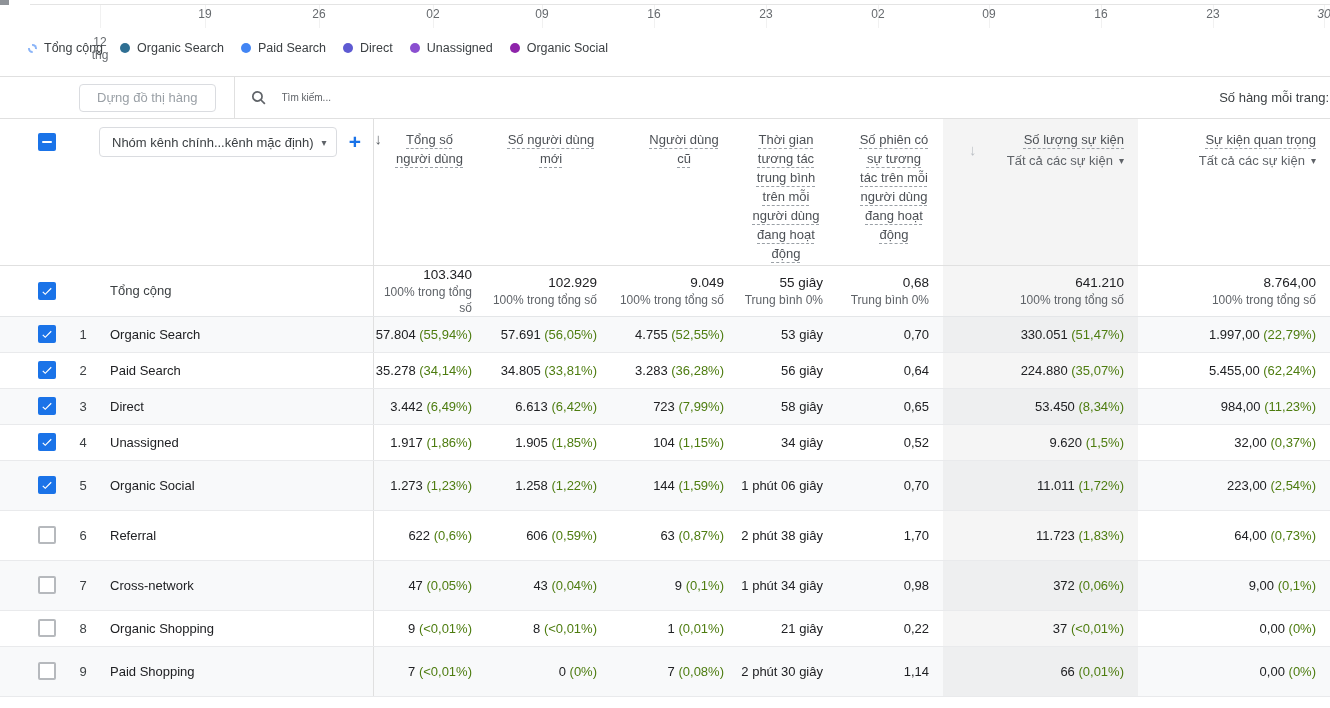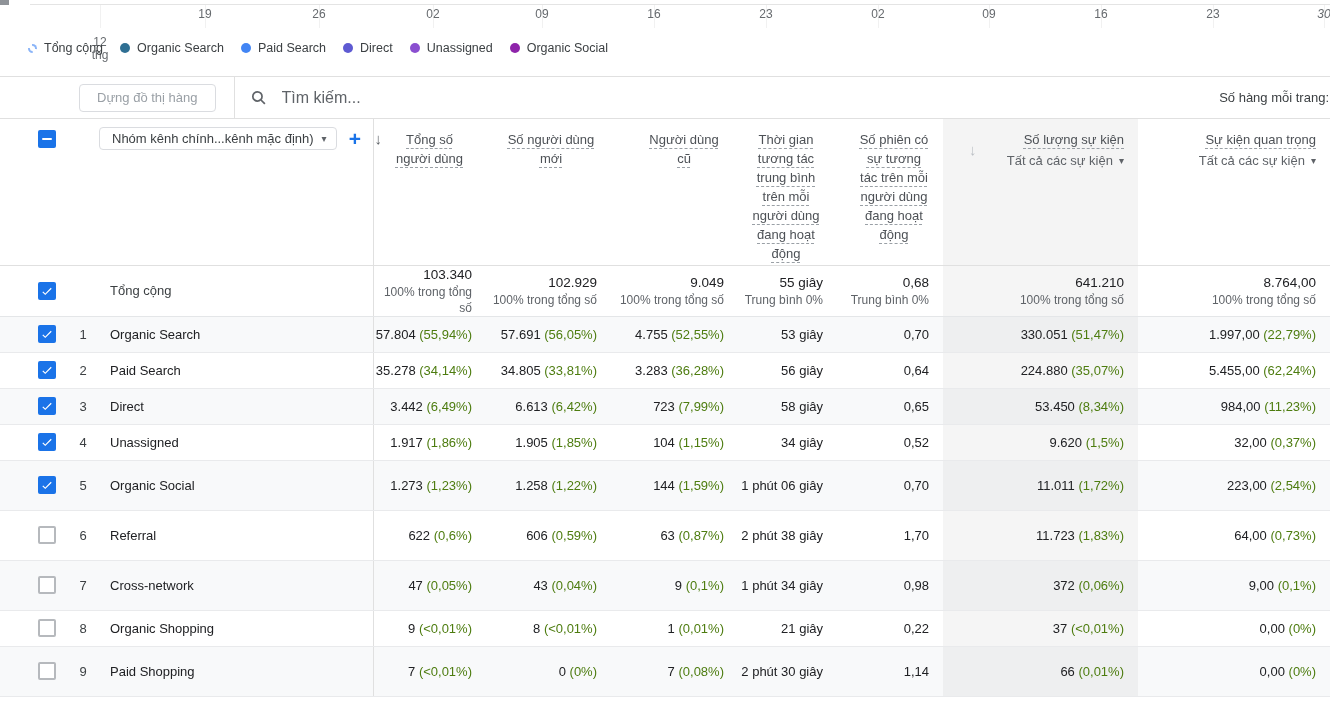--- a/index.html
+++ b/index.html
@@ -19,37 +19,37 @@
   .legend { position:absolute; top:41px; left:28px; display:flex; gap:17px; align-items:center; font-size:12.5px; color:#3c4043; }
   .legend-item { display:flex; align-items:center; gap:7px; white-space:nowrap; }
   .dot { width:10px; height:10px; border-radius:50%; flex:none; }
   .dot.dashed { width:9px; height:9px; background:transparent !important; border:2px dashed #8ab4f8; }
 
   
   .toolbar { height:43px; border-top:1px solid #e0e0e0; border-bottom:1px solid #e0e0e0; display:flex; align-items:center;padding-left:44px; }
   .btn-build { margin-left:35px; height:28px; padding:0 17px; border:1px solid #dadce0; border-radius:4px; background:#fff; color:#9aa0a6; font-size:13px; font-family:inherit; white-space:nowrap; }
   .vdiv { width:1px; align-self:stretch; background:#e0e0e0; margin-left:18px; }
   .search-wrap { display:flex; align-items:center; margin-left:15px; gap:13px; flex:1; }
-  .search-field { border:none; outline:none; font-size:16px; font-family:inherit; color:#4c1d95; width:300px; background:transparent; }
+  .search-field { border:none; outline:none; font-size:10px; font-family:inherit; color:#4c1d95; width:300px; background:transparent; }
   .search-field::placeholder { color:#5f6368; opacity:1; }
   .rows-label { font-size:13px; color:#3c4043; white-space:nowrap; padding-right:1px; }
 
   
   table { width:1330px; table-layout:fixed; border-collapse:collapse; }
   col.c0{width:373px} col.c1{width:113px} col.c2{width:125px} col.c3{width:127px}
   col.c4{width:99px}  col.c5{width:106px} col.c6{width:195px} col.c7{width:192px}
 
   th, td { padding:0; vertical-align:middle; }
   thead th { height:146px; vertical-align:top; font-weight:normal; border-bottom:1px solid #e0e0e0; }
   th.dim { border-right:1px solid #e0e0e0; }
   th.mc { position:relative; padding-top:11px; }
   th.hl { background:rgba(60,64,67,0.06); }
 
   .dim-head { display:flex; align-items:center; padding:8px 0 0 38px; }
-  .dd { margin-left:43px; height:23px; border:1px solid #dadce0; border-radius:4px; display:flex; align-items:center; padding:0 9px 0 12px; font-size:13px; color:#3c4043; gap:8px; white-space:nowrap; cursor:pointer;justify-content:space-between; }
+  .dd { margin-left:43px; height:30px; border:1px solid #dadce0; border-radius:4px; display:flex; align-items:center; padding:0 9px 0 12px; font-size:13px; color:#3c4043; gap:8px; white-space:nowrap; cursor:pointer;justify-content:space-between; }
   .plusbtn { color:#1a73e8; font-size:21px; line-height:20px; margin-left:12px; font-weight:bold; cursor:pointer; }
 
   .mh { display:flex; justify-content:flex-end; padding-right:14px; font-size:13px; color:#4d5156; }
   .mtitle { text-align:center; line-height:19px;
             text-decoration:underline; text-decoration-style:dashed; text-decoration-color:#9aa0a6;
             text-decoration-thickness:1px; text-underline-offset:4px; }
   .tw1{max-width:85px} .tw2{max-width:92px} .tw3{max-width:80px} .tw4{max-width:74px} .tw5{max-width:70px}
   .sarr { font-size:15px; line-height:18px; }
   .sarr.dark { color:#5f6368; margin-right:5px; }
   .sarr.light { position:absolute; left:26px; top:22px; color:#bdc1c6; }

